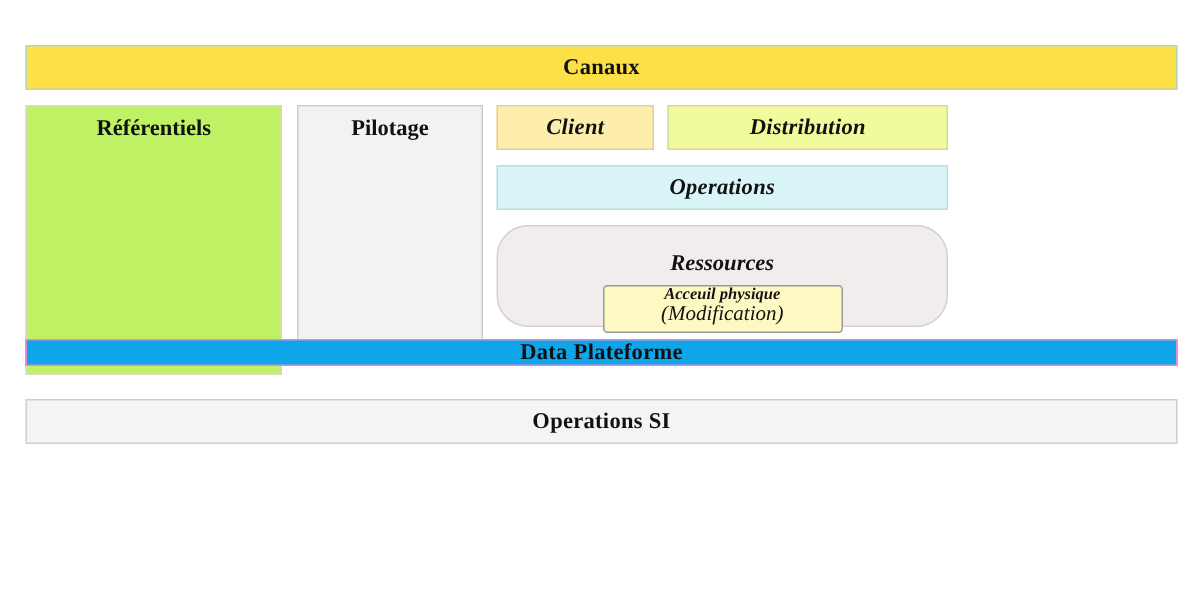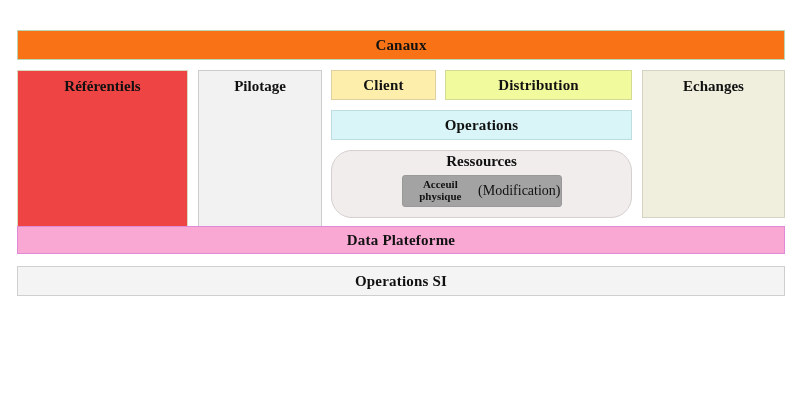--- a/index.html
+++ b/index.html
@@ -36,21 +36,21 @@
     letter-spacing: 0.2px;
     line-height: 1;
   }
 
   
   #canaux-band {
     left: 17px;
     top: 30px;
     width: 768px;
     height: 30px;
-    background: #f97316;
+    background: #fde047;
     border-color: #bcd6b4;
   }
 
   
   .column-box {
     position: absolute;
     box-sizing: border-box;
     border: 1px solid #c9c9c9;
     padding-top: 8px;
     text-align: center;
@@ -59,21 +59,21 @@
     font-weight: bold;
     font-size: 15px;
     line-height: 1;
   }
 
   #referentiels-box {
     left: 17px;
     top: 70px;
     width: 171px;
     height: 180px;
-    background: #ef4444;
+    background: #bef264;
     border-color: #d8d9bd;
   }
 
   #pilotage-box {
     left: 198px;
     top: 70px;
     width: 124px;
     height: 168px;
     background: #f2f2f2;
     border-color: #cccccc;
@@ -88,20 +88,21 @@
     border-color: #d4d2c2;
   }
 
   
   #center-stack {
     position: absolute;
     left: 331px;
     top: 70px;
     width: 301px;
     height: 148px;
+    font-style: italic;
   }
 
   .center-row {
     position: absolute;
     box-sizing: border-box;
     border: 1px solid #cccccc;
     display: flex;
     align-items: center;
     justify-content: center;
   }
@@ -135,60 +136,60 @@
 
   #ressources-panel {
     left: 0px;
     top: 80px;
     width: 301px;
     height: 68px;
     background: #f2eded;
     border-color: #d6cfcf;
     display: block;
     text-align: center;
-    padding-top: 3px;
+    padding-top: 18px;
     border-radius: 21px;
   }
 
   #ressources-title {
     font-weight: bold;
     font-size: 15px;
     line-height: 1;
   }
 
   #acceuil-card {
     box-sizing: border-box;
     margin: 6px auto 0 auto;
     width: 160px;
     height: 32px;
-    background: #a3a3a3;
+    background: #fef9c3;
     border: 1px solid #999999;
     border-radius: 3px;
     display: flex;
-    flex-direction: row;
+    flex-direction: column;
     align-items: center;
     justify-content: flex-start;
     line-height: 1.05;
   }
   #acceuil-card .card-title {
     font-weight: bold;
     font-size: 11px;
   }
   #acceuil-card .card-subtitle {
     font-weight: normal;
     font-size: 14px;
   }
 
   
   #data-plateforme-band {
     left: 17px;
     top: 226px;
     width: 768px;
-    height: 28px;
-    background: #f9a8d4;
+    height: 18px;
+    background: #0ea5e9;
     border-color: #e08ad5;
   }
 
   #transverse-si-band {
     left: 17px;
     top: 266px;
     width: 768px;
     height: 30px;
     background: #f4f4f4;
     border-color: #cfcfcf;
@@ -228,23 +229,20 @@
     <div class="center-row" id="ressources-panel">
       <div id="ressources-title">Ressources</div>
       <div id="acceuil-card">
         <span class="card-title">Acceuil physique</span>
         <span class="card-subtitle">(Modification)</span>
       </div>
     </div>
 
   </div>
 
-  <div class="column-box" id="echanges-box">
-    <div class="column-title">Echanges</div>
-  </div>
 
   <div class="band" id="data-plateforme-band">
     <span class="band-label">Data Plateforme</span>
   </div>
 
   <div class="band" id="transverse-si-band">
     <span class="band-label">Operations SI</span>
   </div>
 
 </div>

